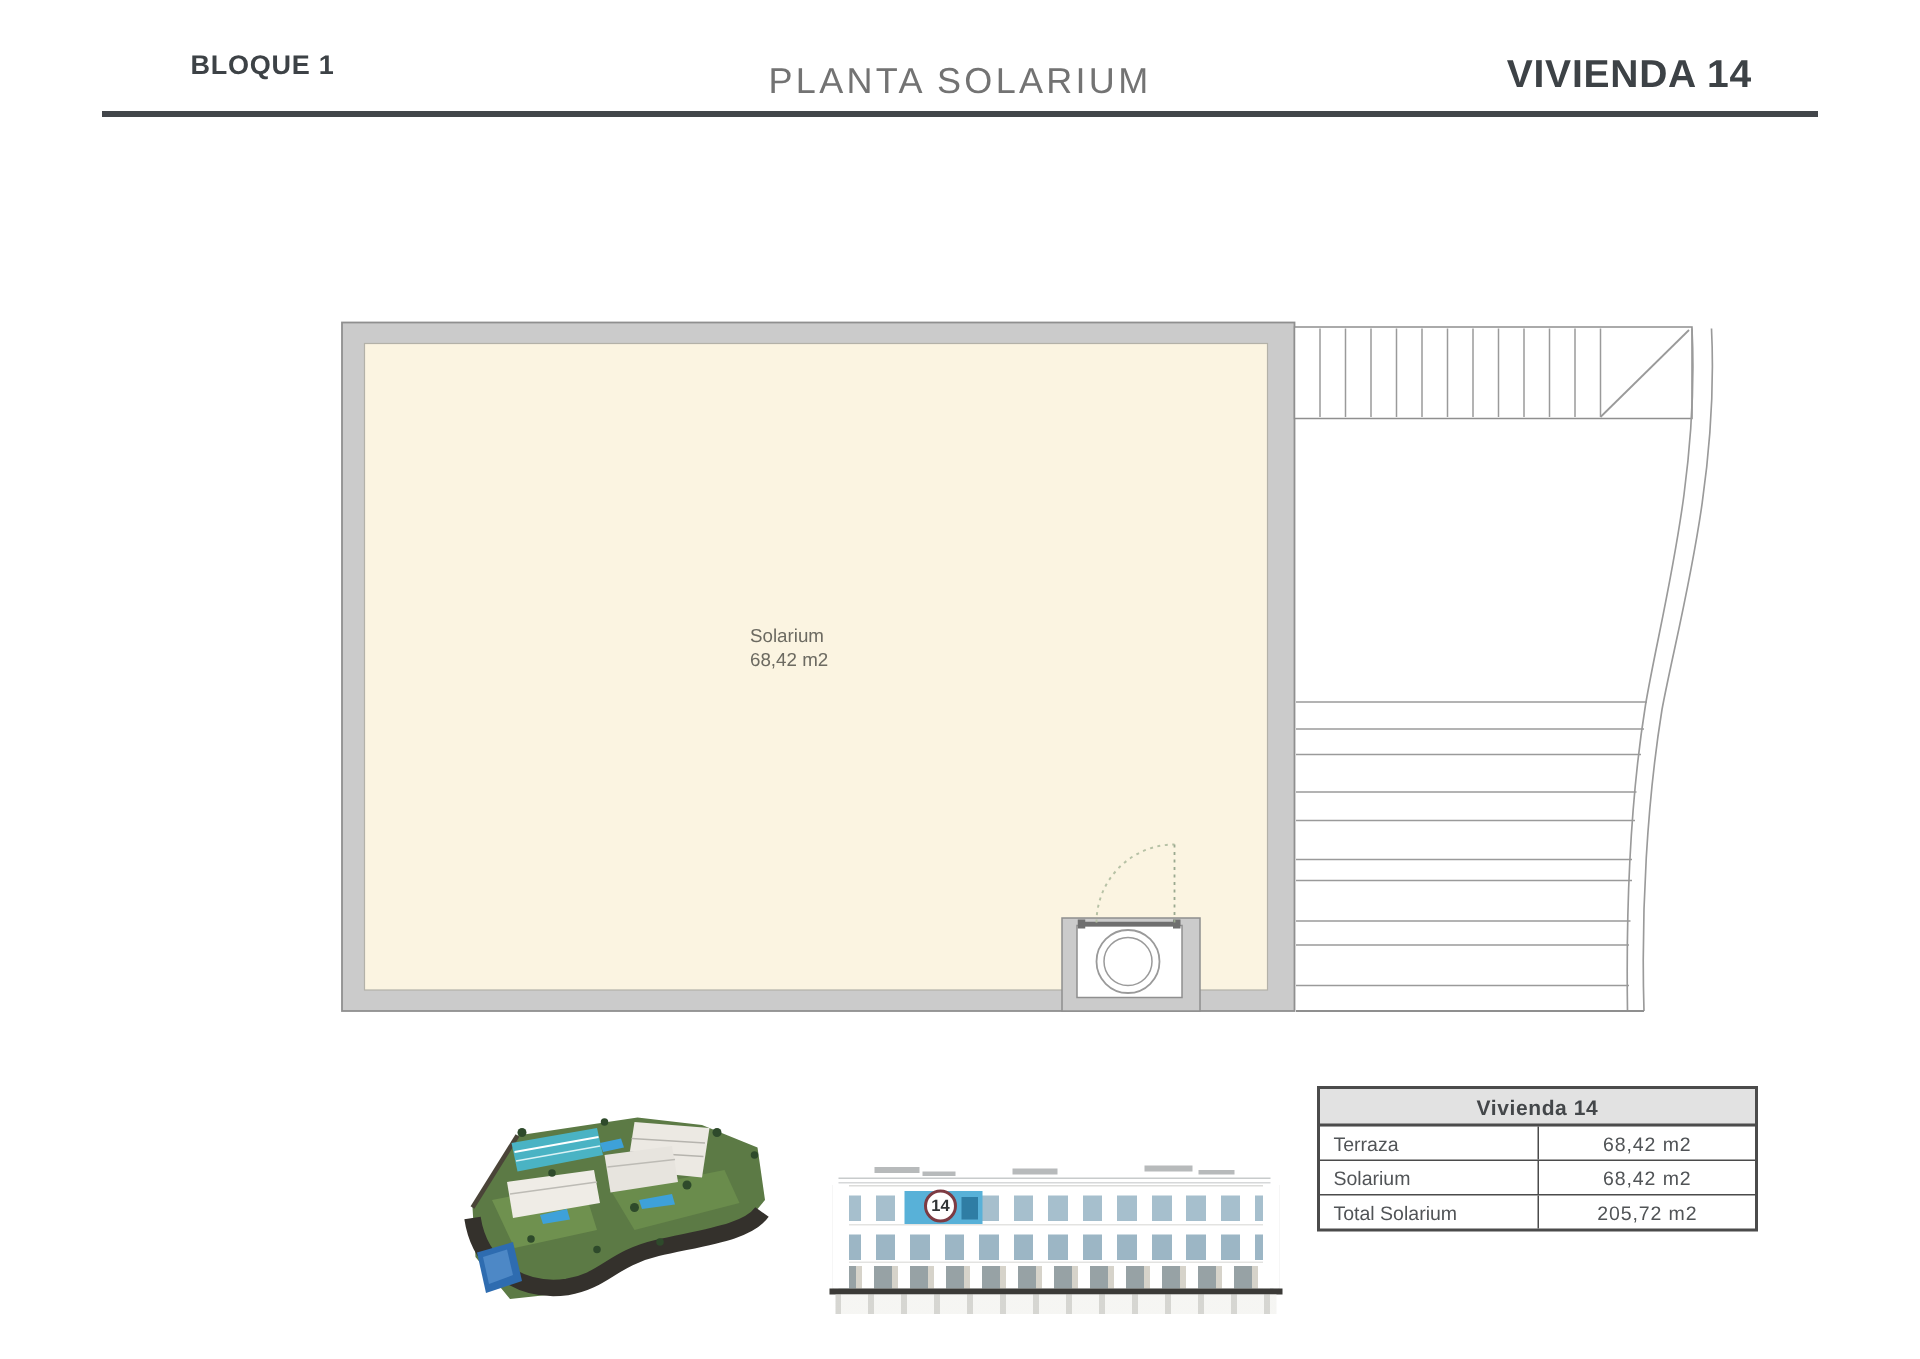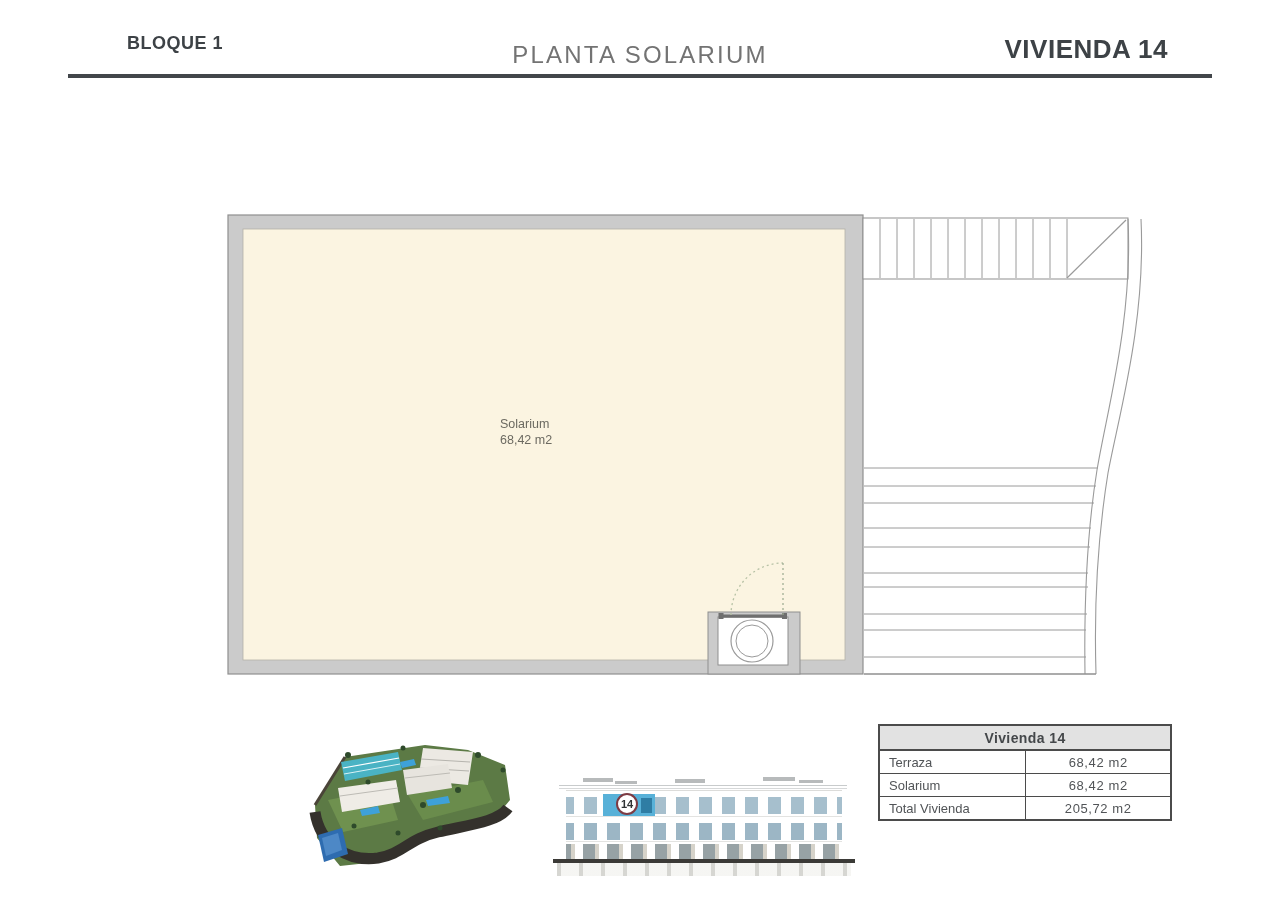--- a/index.html
+++ b/index.html
@@ -193,16 +193,16 @@
   <div class="sum-header">Vivienda 14</div>
   <div class="sum-row">
     <div class="sum-label">Terraza</div>
     <div class="sum-value">68,42 m2</div>
   </div>
   <div class="sum-row">
     <div class="sum-label">Solarium</div>
     <div class="sum-value">68,42 m2</div>
   </div>
   <div class="sum-row">
-    <div class="sum-label">Total Vivienda</div>
+    <div class="sum-label">Total Solarium</div>
     <div class="sum-value">205,72 m2</div>
   </div>
 </div>
 
 </body></html>

